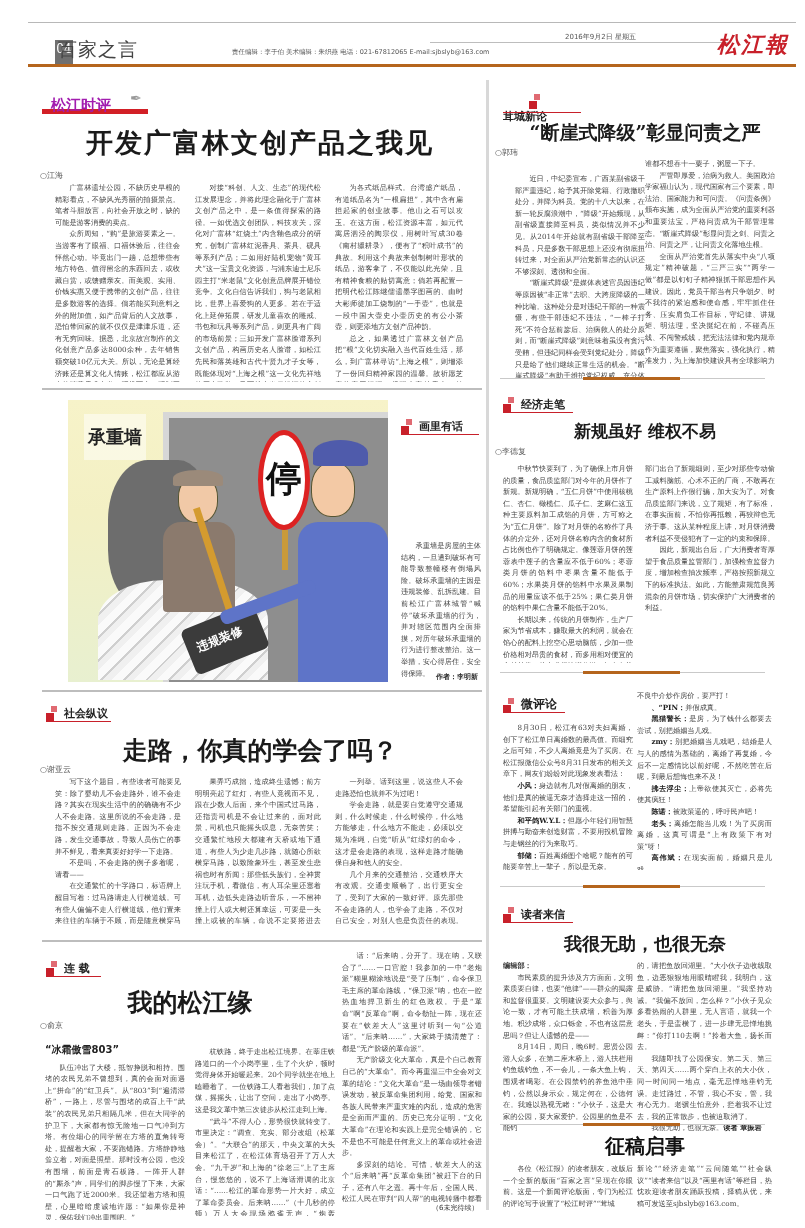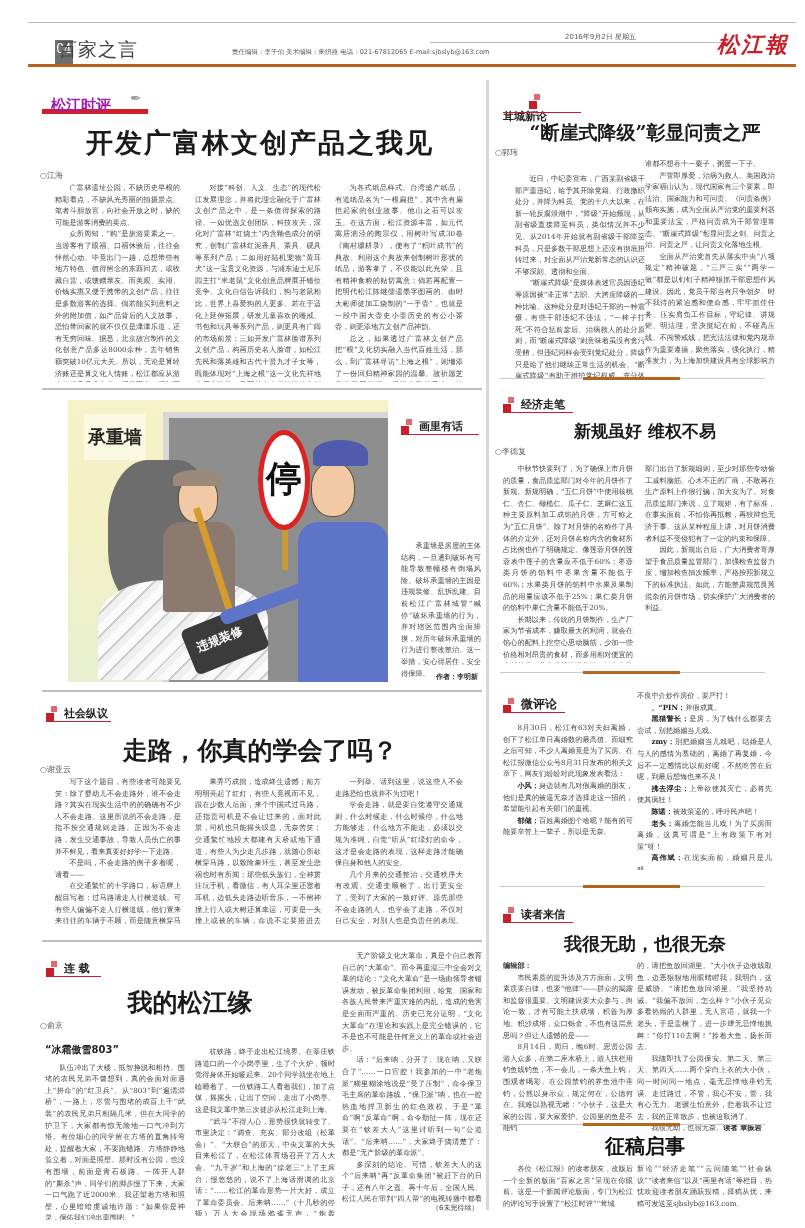--- a/index.html
+++ b/index.html
@@ -187,22 +187,22 @@
 <div class="col" style="left:45px; top:1040px; width:140px; height:180px;">
   <div class="sub">“冰霜傲雪803”</div>
   <p>队伍冲出了大楼，抵智挣脱和相持。围堵的农民兄弟不曾想到，真的会面对面遇上“拼命”的“红卫兵”。从“803”到“遍清滞桥”，一路上，尽管与围堵的成百上千“武装”的农民兄弟只相隔几米，但在大同学的护卫下，大家都有惊无险地一口气冲到方塔。有位细心的同学留在方塔的直角转弯处，提醒着大家，不要跑错路。方塔静静地耸立着，对面是照壁。那时没有公园，也没有围墙，前面是青石板路。一阵开人群的“厮杀”声，同学们的脚步慢了下来，大家一口气跑了近2000米。我还望着方塔和照壁，心里暗暗虔诚地许愿：“如果你是神灵，保佑我们冲出重围吧。”</p>
   <p>饥寒交迫的同学，相互搀扶着，沿着沪</p>
 </div>
 <div class="col" style="left:195px; top:1046px; width:140px; height:170px;">
   <p>杭铁路，终于走出松江境界。在莘庄铁路道口的一个小岗亭里，生了个火炉，顿时觉得身体开始暖起来。20个同学就坐在地上瞌睡着了。一位铁路工人看着我们，加了点煤，摇摇头，让出了空间，走出了小岗亭。这是我文革中第三次徒步从松江走到上海。</p>
   <p>“武斗”不得人心，形势很快就转变了。市里决定：“调查、充实、部分改组（松革会）”。“大联合”的那天，中央文革的大头目来松江了，在松江体育场召开了万人大会。“九千岁”和上海的“徐老三”上了主席台，慢悠悠的，说不了上海话滑调的北京话：“……松江的革命形势一片大好，成立了革命委员会。后来呐……”（十几秒的停顿）万人大会现场鸦雀无声，“炮轰派”和“保卫派”等的就是这最重要的“后来呐……”后面的</p>
 </div>
 <div class="col" style="left:342px; top:950px; width:140px; height:255px;">
+  <p>话：“后来呐，分开了。现在呐，又联合了”……一口官腔！我参加的一中“老炮派”糊里糊涂地说是“受了压制”，命令保卫毛主席的革命路线，“保卫派”呐，也在一腔热血地捍卫新生的红色政权。于是“革命”啊“反革命”啊，命令勒扯一阵，现在还要在“钦差大人”这里讨听到一句“公道话”。“后来呐……”，大家终于搞清楚了：都是“无产阶级的革命派”。</p>
   <p>无产阶级文化大革命，真是个自己教育自己的“大革命”。而今再重温三中全会对文革的结论：“文化大革命”是一场由领导者错误发动，被反革命集团利用，给党、国家和各族人民带来严重灾难的内乱，造成的危害是全面而严重的。历史已充分证明，“文化大革命”在理论和实践上是完全错误的，它不是也不可能是任何意义上的革命或社会进步。</p>
-  <p>话：“后来呐，分开了。现在呐，又联合了”……一口官腔！我参加的一中“老炮派”糊里糊涂地说是“受了压制”，命令保卫毛主席的革命路线，“保卫派”呐，也在一腔热血地捍卫新生的红色政权。于是“革命”啊“反革命”啊，命令勒扯一阵，现在还要在“钦差大人”这里讨听到一句“公道话”。“后来呐……”，大家终于搞清楚了：都是“无产阶级的革命派”。</p>
   <p>多深刻的结论。可惜，钦差大人的这个“后来呐”再“反革命集团”被赶下台的日子，还有八年之遥。再十年后，全国人民、松江人民在审判“四人帮”的电视转播中都看到了，这位曾经打着官腔，不可一世的反革命军师，不吭一声，再没有“后来呐……”</p>
 </div>
 <div class="cont" style="left:432px; top:1203px;">（6未完待续）</div>
 
 <div class="tag" style="left:503px; top:97px;flex-direction:column;">
   <span class="tag-icon"></span>
   <span class="tag-text">茸城新论</span>
 </div>
 <div class="tag-line" style="left:503px; top:112px; width:78px;"></div>
 
@@ -247,20 +247,21 @@
 
 <div class="tag" style="left:503px; top:696px;">
   <span class="tag-icon"></span>
   <span class="tag-text" style="font-size:12px;">微评论</span>
 </div>
 <div class="tag-line" style="left:503px; top:712px; width:62px;"></div>
 
 <div class="col" style="left:503px; top:722px; width:130px; height:150px;">
   <p>8月30日，松江有63对夫妇离婚，创下了松江单日离婚数的最高值。而细究之后可知，不少人离婚竟是为了买房。在松江报微信公众号8月31日发布的相关文章下，网友们纷纷对此现象发表看法：</p>
   <p><b>小风：</b>身边就有几对假离婚的朋友，他们是真的被逼无奈才选择走这一招的，希望能引起有关部门的重视。</p>
+  <p><b>和平鸽W.Y.L：</b>但愿小年轻们用智慧拼搏与勤奋来创造财富，不要用投机冒险与走钢丝的行为来取巧。</p>
   <p><b>郁储：</b>百姓离婚图个啥呢？能有的可能要辛苦上一辈子，所以是无奈。</p>
 
 </div>
 <div class="col" style="left:637px; top:690px; width:135px; height:180px;">
   <p style="text-indent:0">不良中介炒作房价，要严打！</p>
   <p><b>、“PIN：</b>并假成真。</p>
   <p><b>黑猫警长：</b>是房，为了钱什么都要去尝试，别把婚姻当儿戏。</p>
   <p><b>zmy：</b>别把婚姻当儿戏吧，结婚是人与人的感情为基础的，离婚了再复婚，今后不一定感情比以前好呢，不然吃苦在后呢，到最后想悔也来不及！</p>
   <p><b>拂去浮尘：</b>上帝欲使其灭亡，必将先使其疯狂！</p>
   <p><b>陈诺：</b>被政策逼的，呼吁民声吧！</p>

